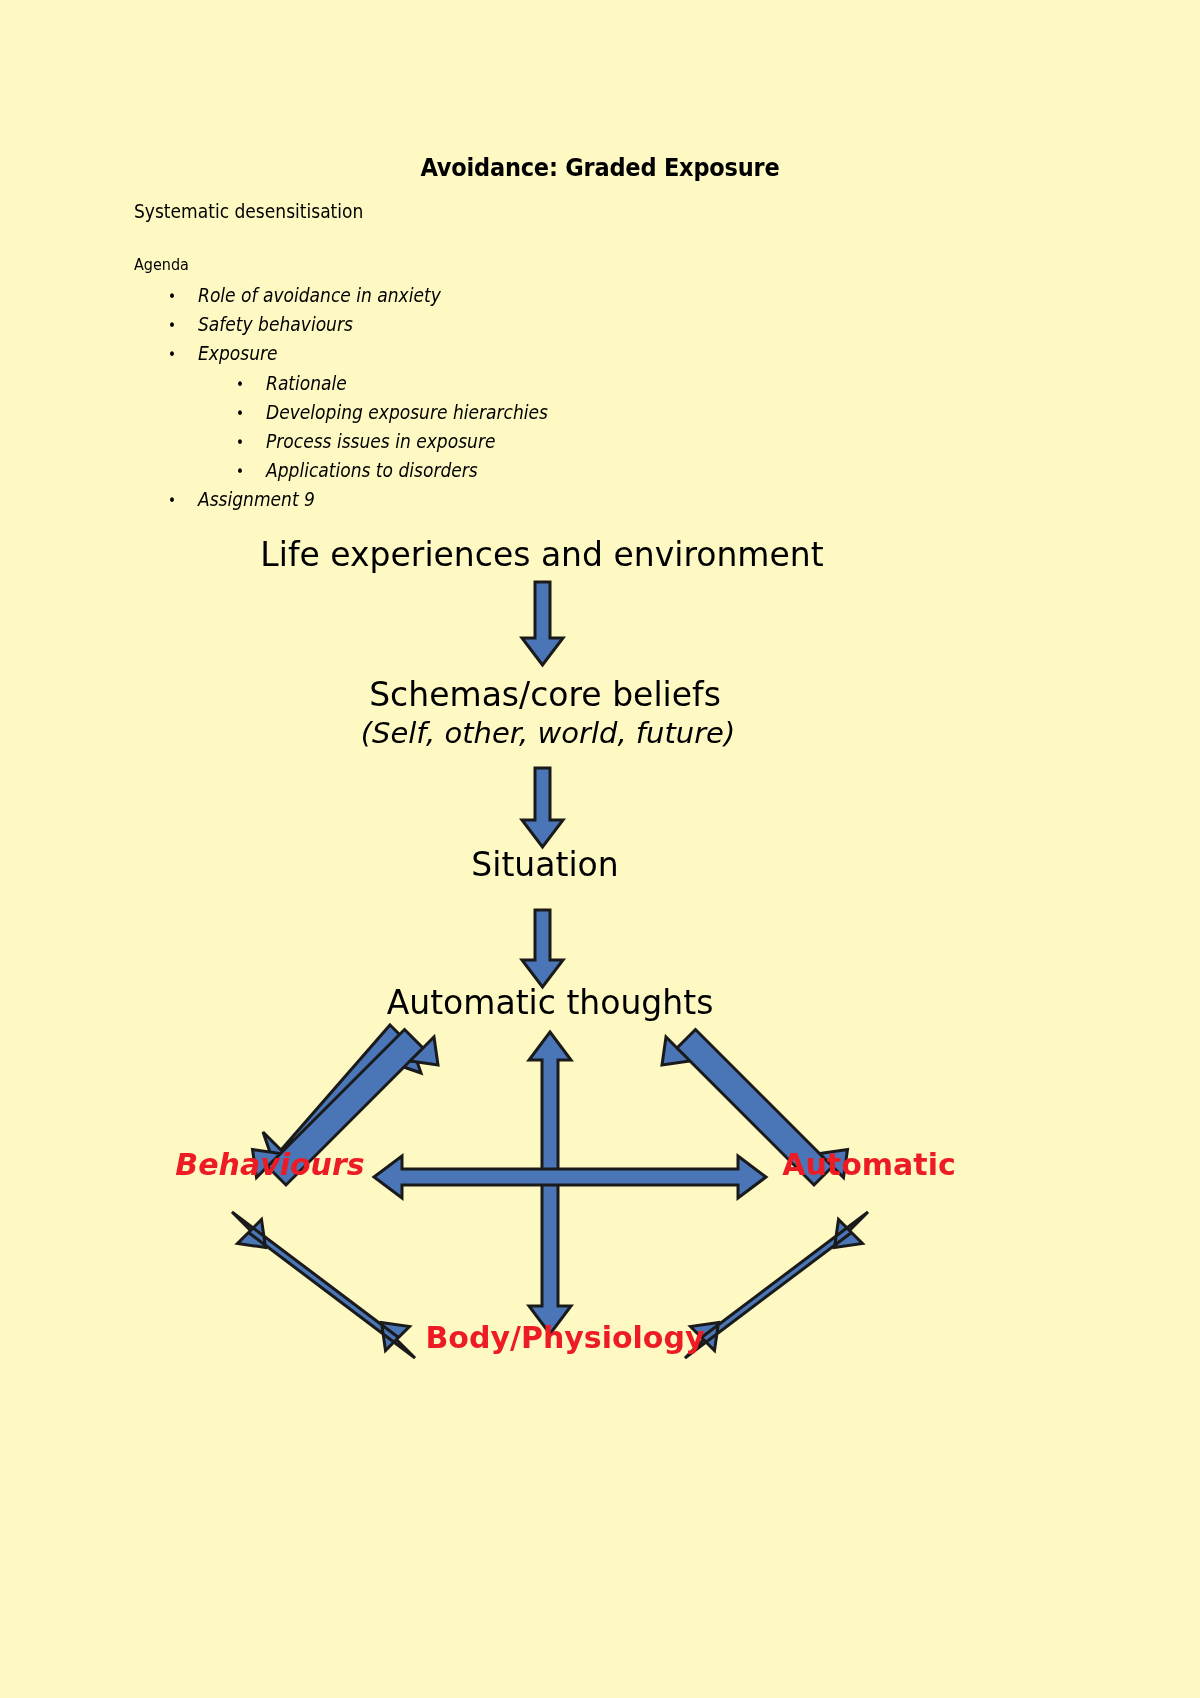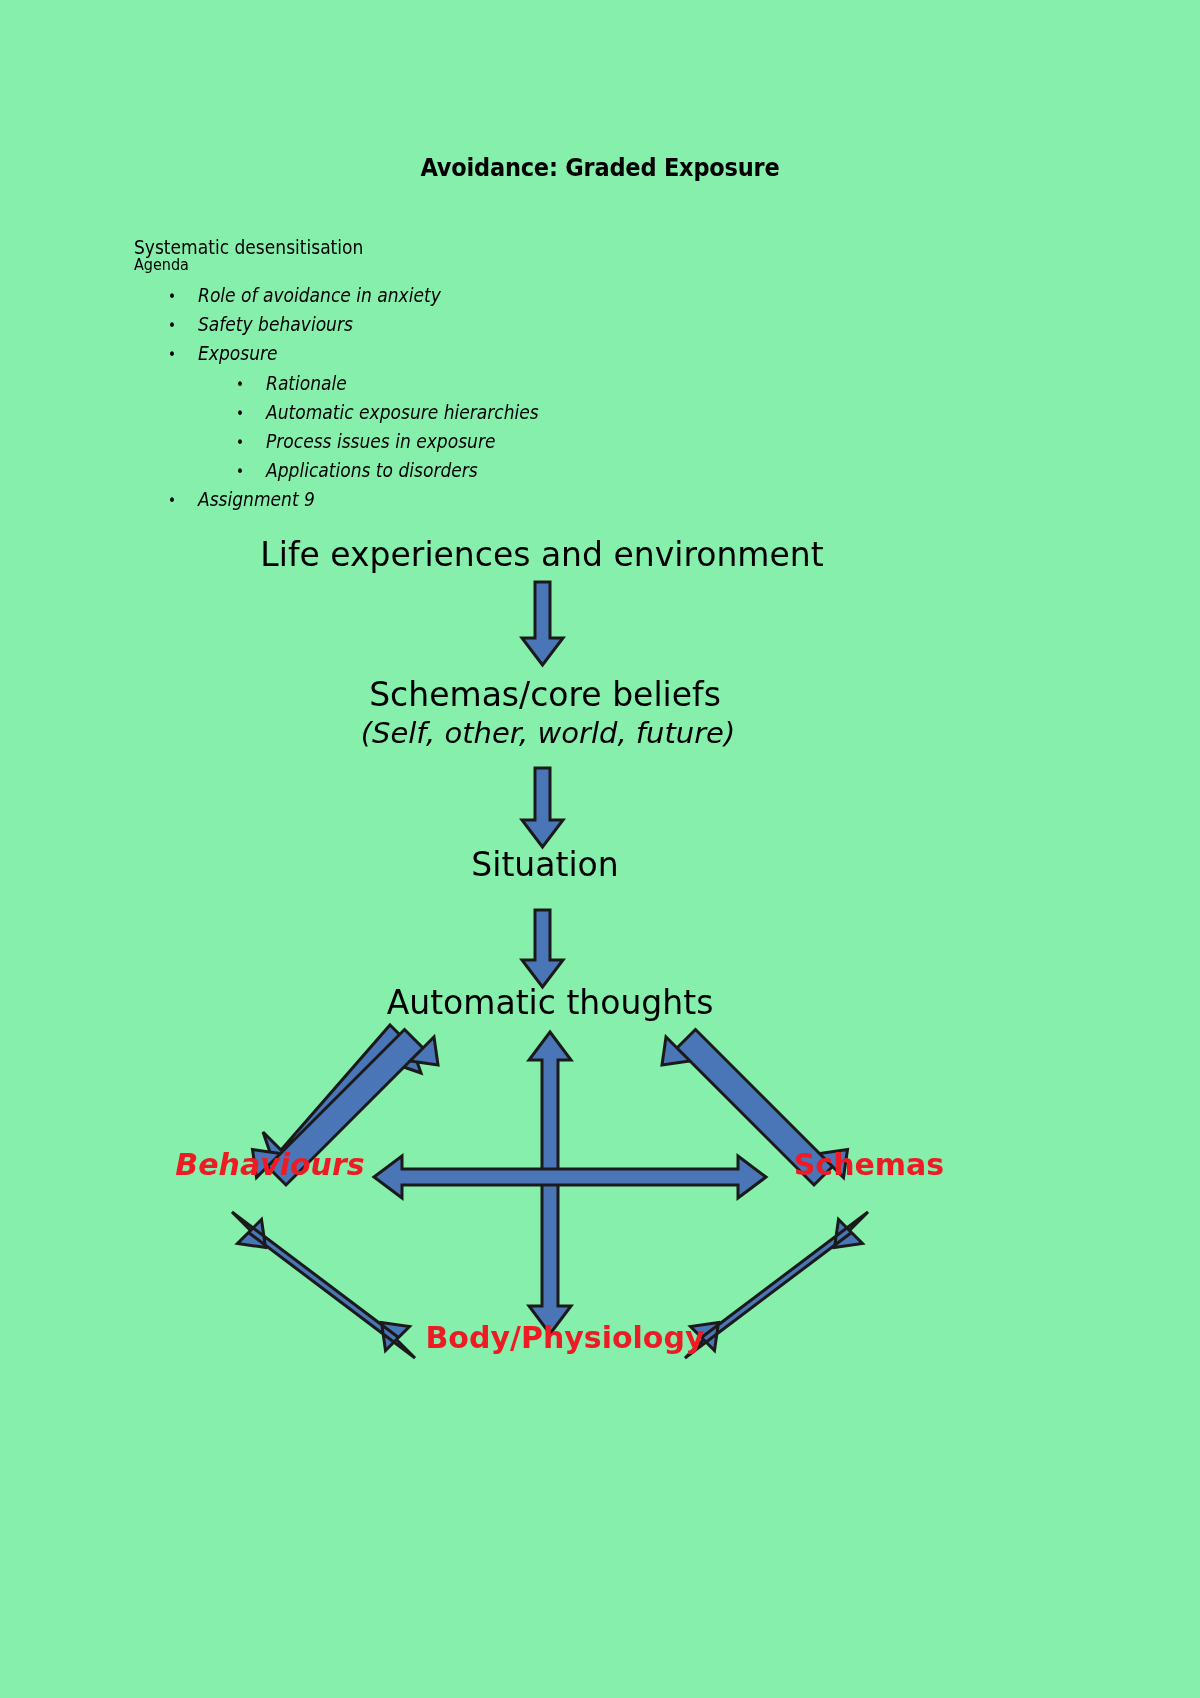--- a/index.html
+++ b/index.html
@@ -12,21 +12,21 @@
     height: 1698px;
     position: relative;
     font-family: "Liberation Sans", sans-serif;
     color: #000000;
     overflow: hidden;
   }
 
   .page {
     position: absolute;
     inset: 0;
-    background: #86efac;
+    background: #fef9c3;
   }
 
   
   .doc-title {
     position: absolute;
     top: 136px;
     left: 0;
     width: 1200px;
     text-align: center;
     font-size: 25px;
@@ -34,21 +34,20 @@
     letter-spacing: -0.2px;
     font-family: "DejaVu Sans Condensed", "Liberation Sans Narrow", "Liberation Sans", sans-serif;
   }
 
   .subtitle {
     position: absolute;
     top: 200px;
     left: 134px;
     font-size: 19px;
     font-family: "DejaVu Sans Condensed", "Liberation Sans Narrow", "Liberation Sans", sans-serif;
-    margin-top: 36px;
   }
 
   .agenda-heading {
     position: absolute;
     top: 255px;
     left: 134px;
     font-size: 16px;
     font-family: "DejaVu Sans Condensed", "Liberation Sans Narrow", "Liberation Sans", sans-serif;
   }
 
@@ -152,21 +151,21 @@
       <div class="bullet-row level-1">
         <span class="bullet-mark">•</span>
         <span class="bullet-text">Exposure</span>
       </div>
       <div class="bullet-row level-2">
         <span class="bullet-mark">•</span>
         <span class="bullet-text">Rationale</span>
       </div>
       <div class="bullet-row level-2">
         <span class="bullet-mark">•</span>
-        <span class="bullet-text">Automatic exposure hierarchies</span>
+        <span class="bullet-text">Developing exposure hierarchies</span>
       </div>
       <div class="bullet-row level-2">
         <span class="bullet-mark">•</span>
         <span class="bullet-text">Process issues in exposure</span>
       </div>
       <div class="bullet-row level-2">
         <span class="bullet-mark">•</span>
         <span class="bullet-text">Applications to disorders</span>
       </div>
       <div class="bullet-row level-1">
@@ -222,18 +221,18 @@
     <div class="node node-italic" id="n-schemas-sub">(Self, other, world, future)</div>
 
     <div class="node node-plain" id="n-schemas">Schemas/core beliefs</div>
 
     <div class="node node-plain" id="n-situation">Situation</div>
 
     <div class="node node-plain" id="n-auto">Automatic thoughts</div>
 
     <div class="node node-red" id="n-behaviours" style="color: rgb(237, 28, 36); font-style: italic;">Behaviours</div>
 
-    <div class="node node-red" id="n-emotions" style="color: rgb(237, 28, 36);">Schemas</div>
+    <div class="node node-red" id="n-emotions" style="color: rgb(237, 28, 36);">Automatic</div>
 
     <div class="node node-red" id="n-body" style="color: rgb(237, 28, 36);">Body/Physiology</div>
 
   </div>
 </div>
 
 </body></html>

